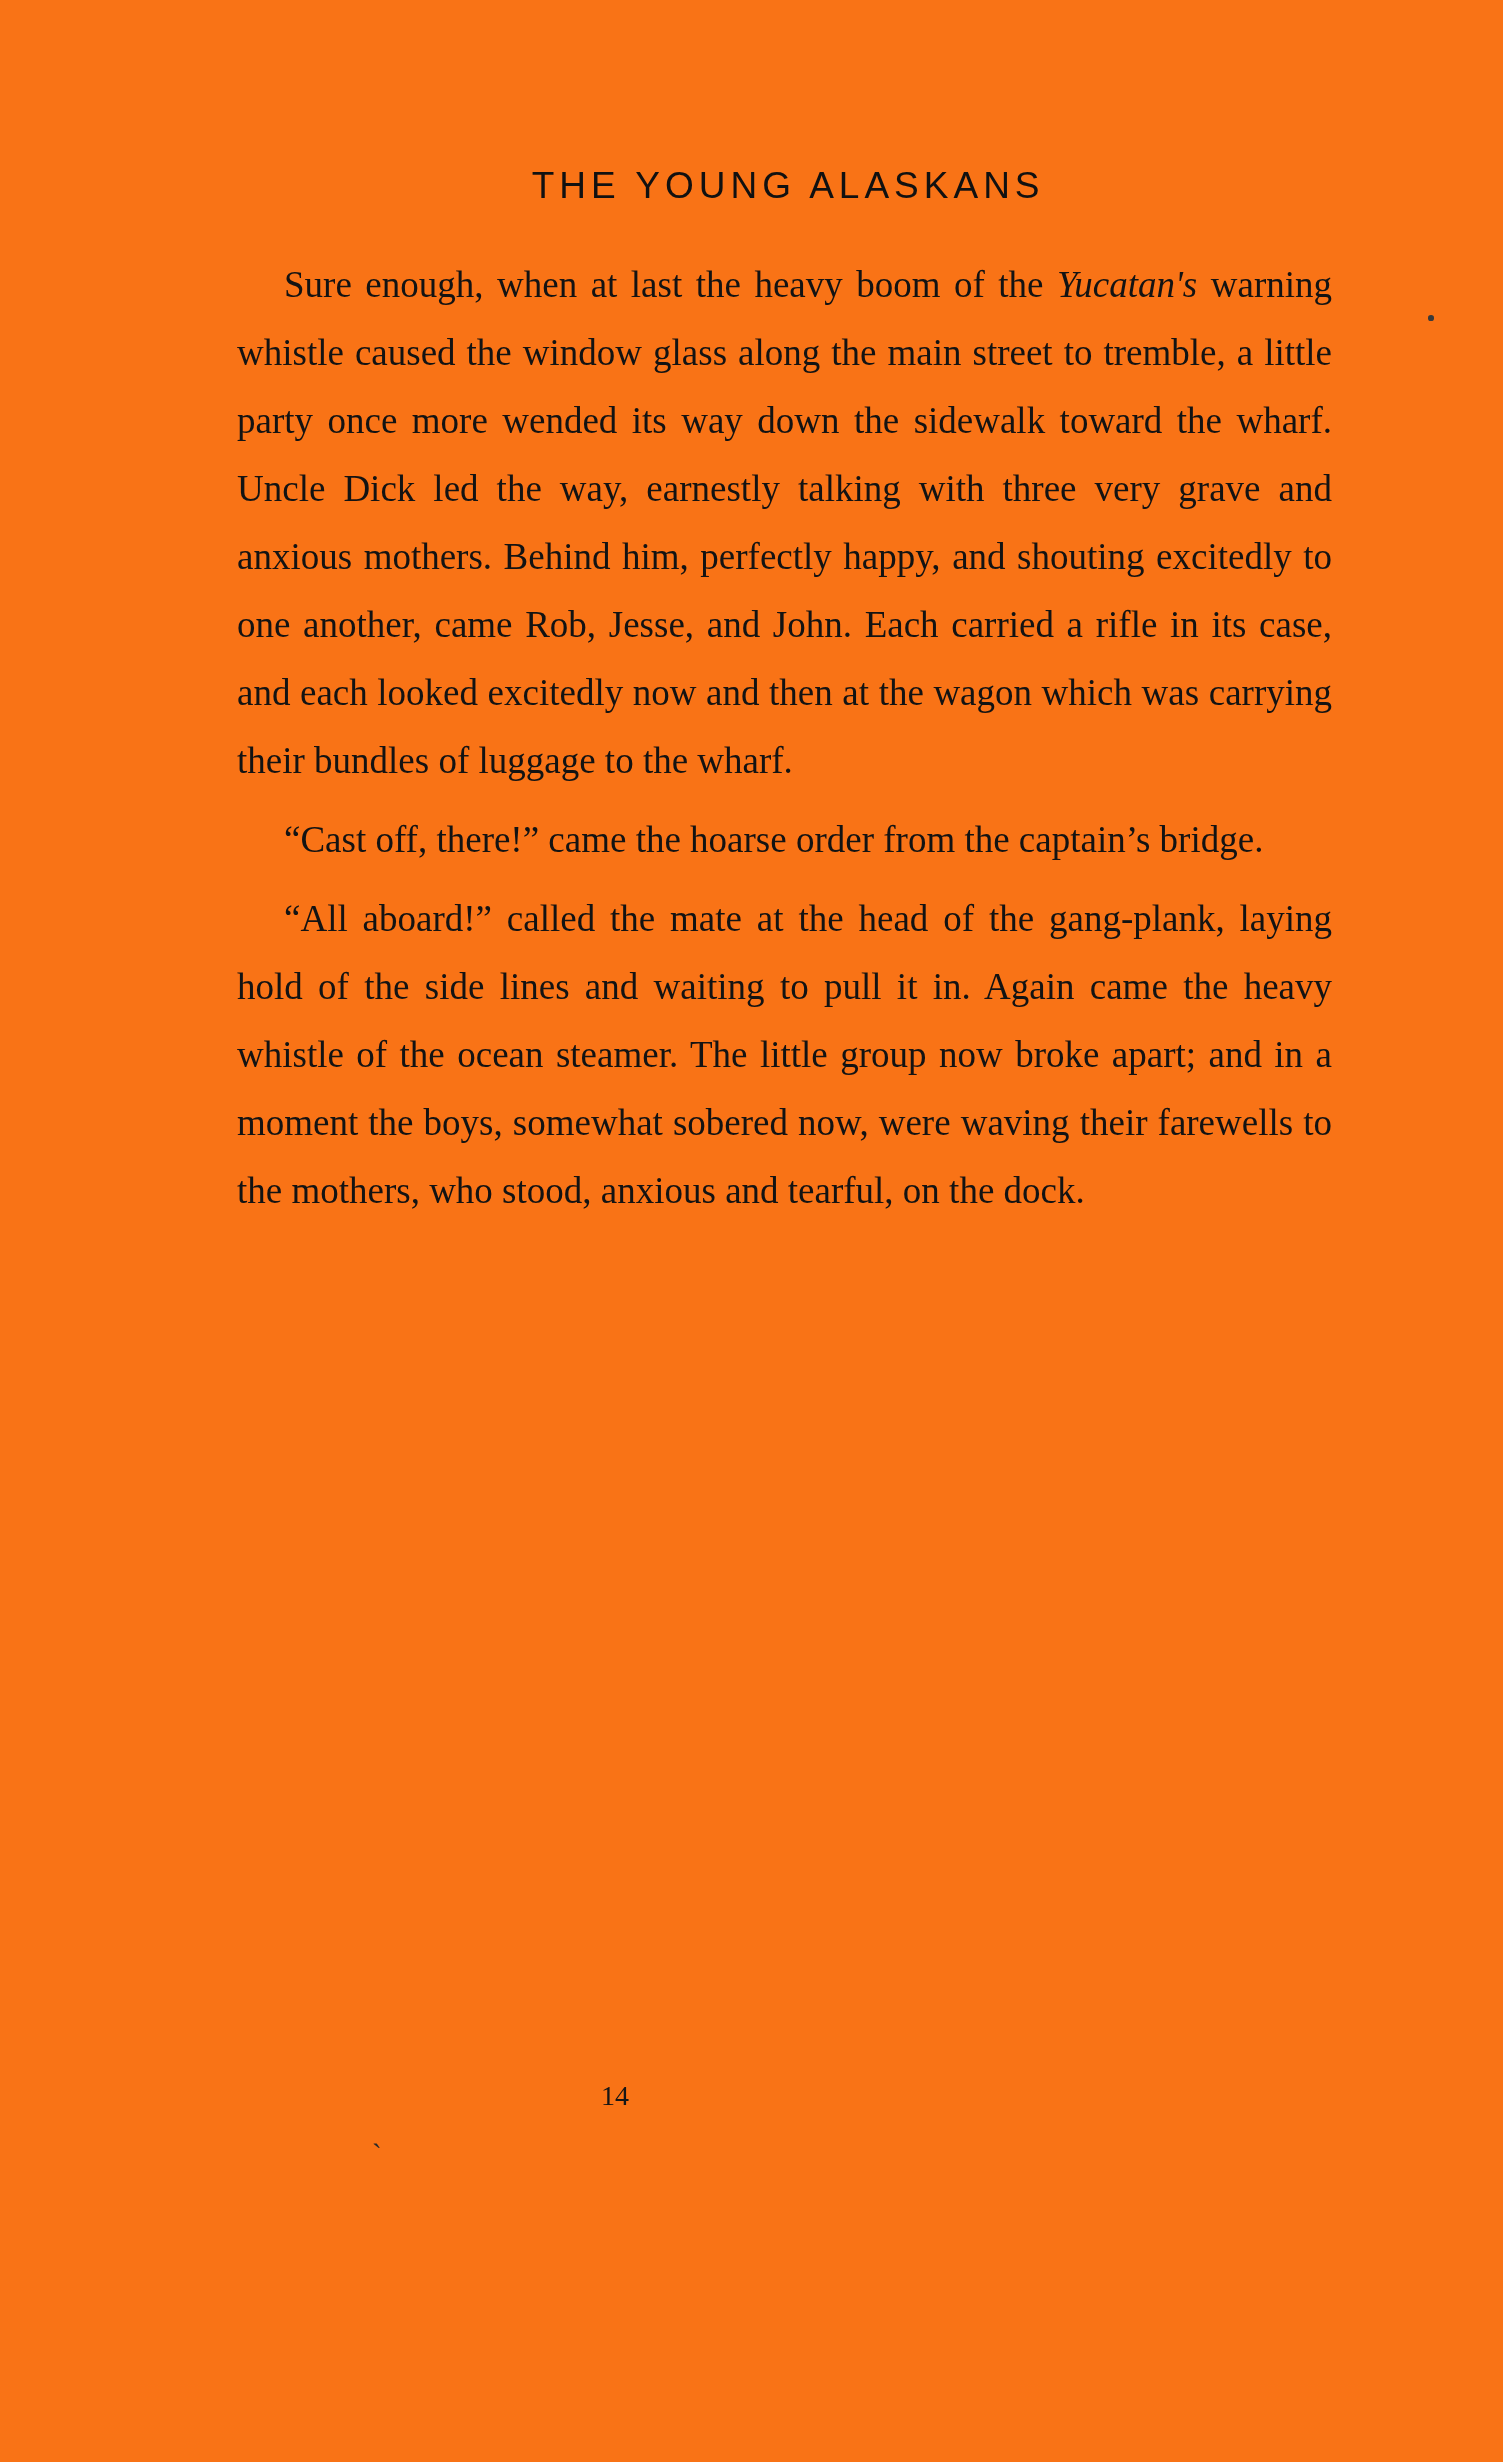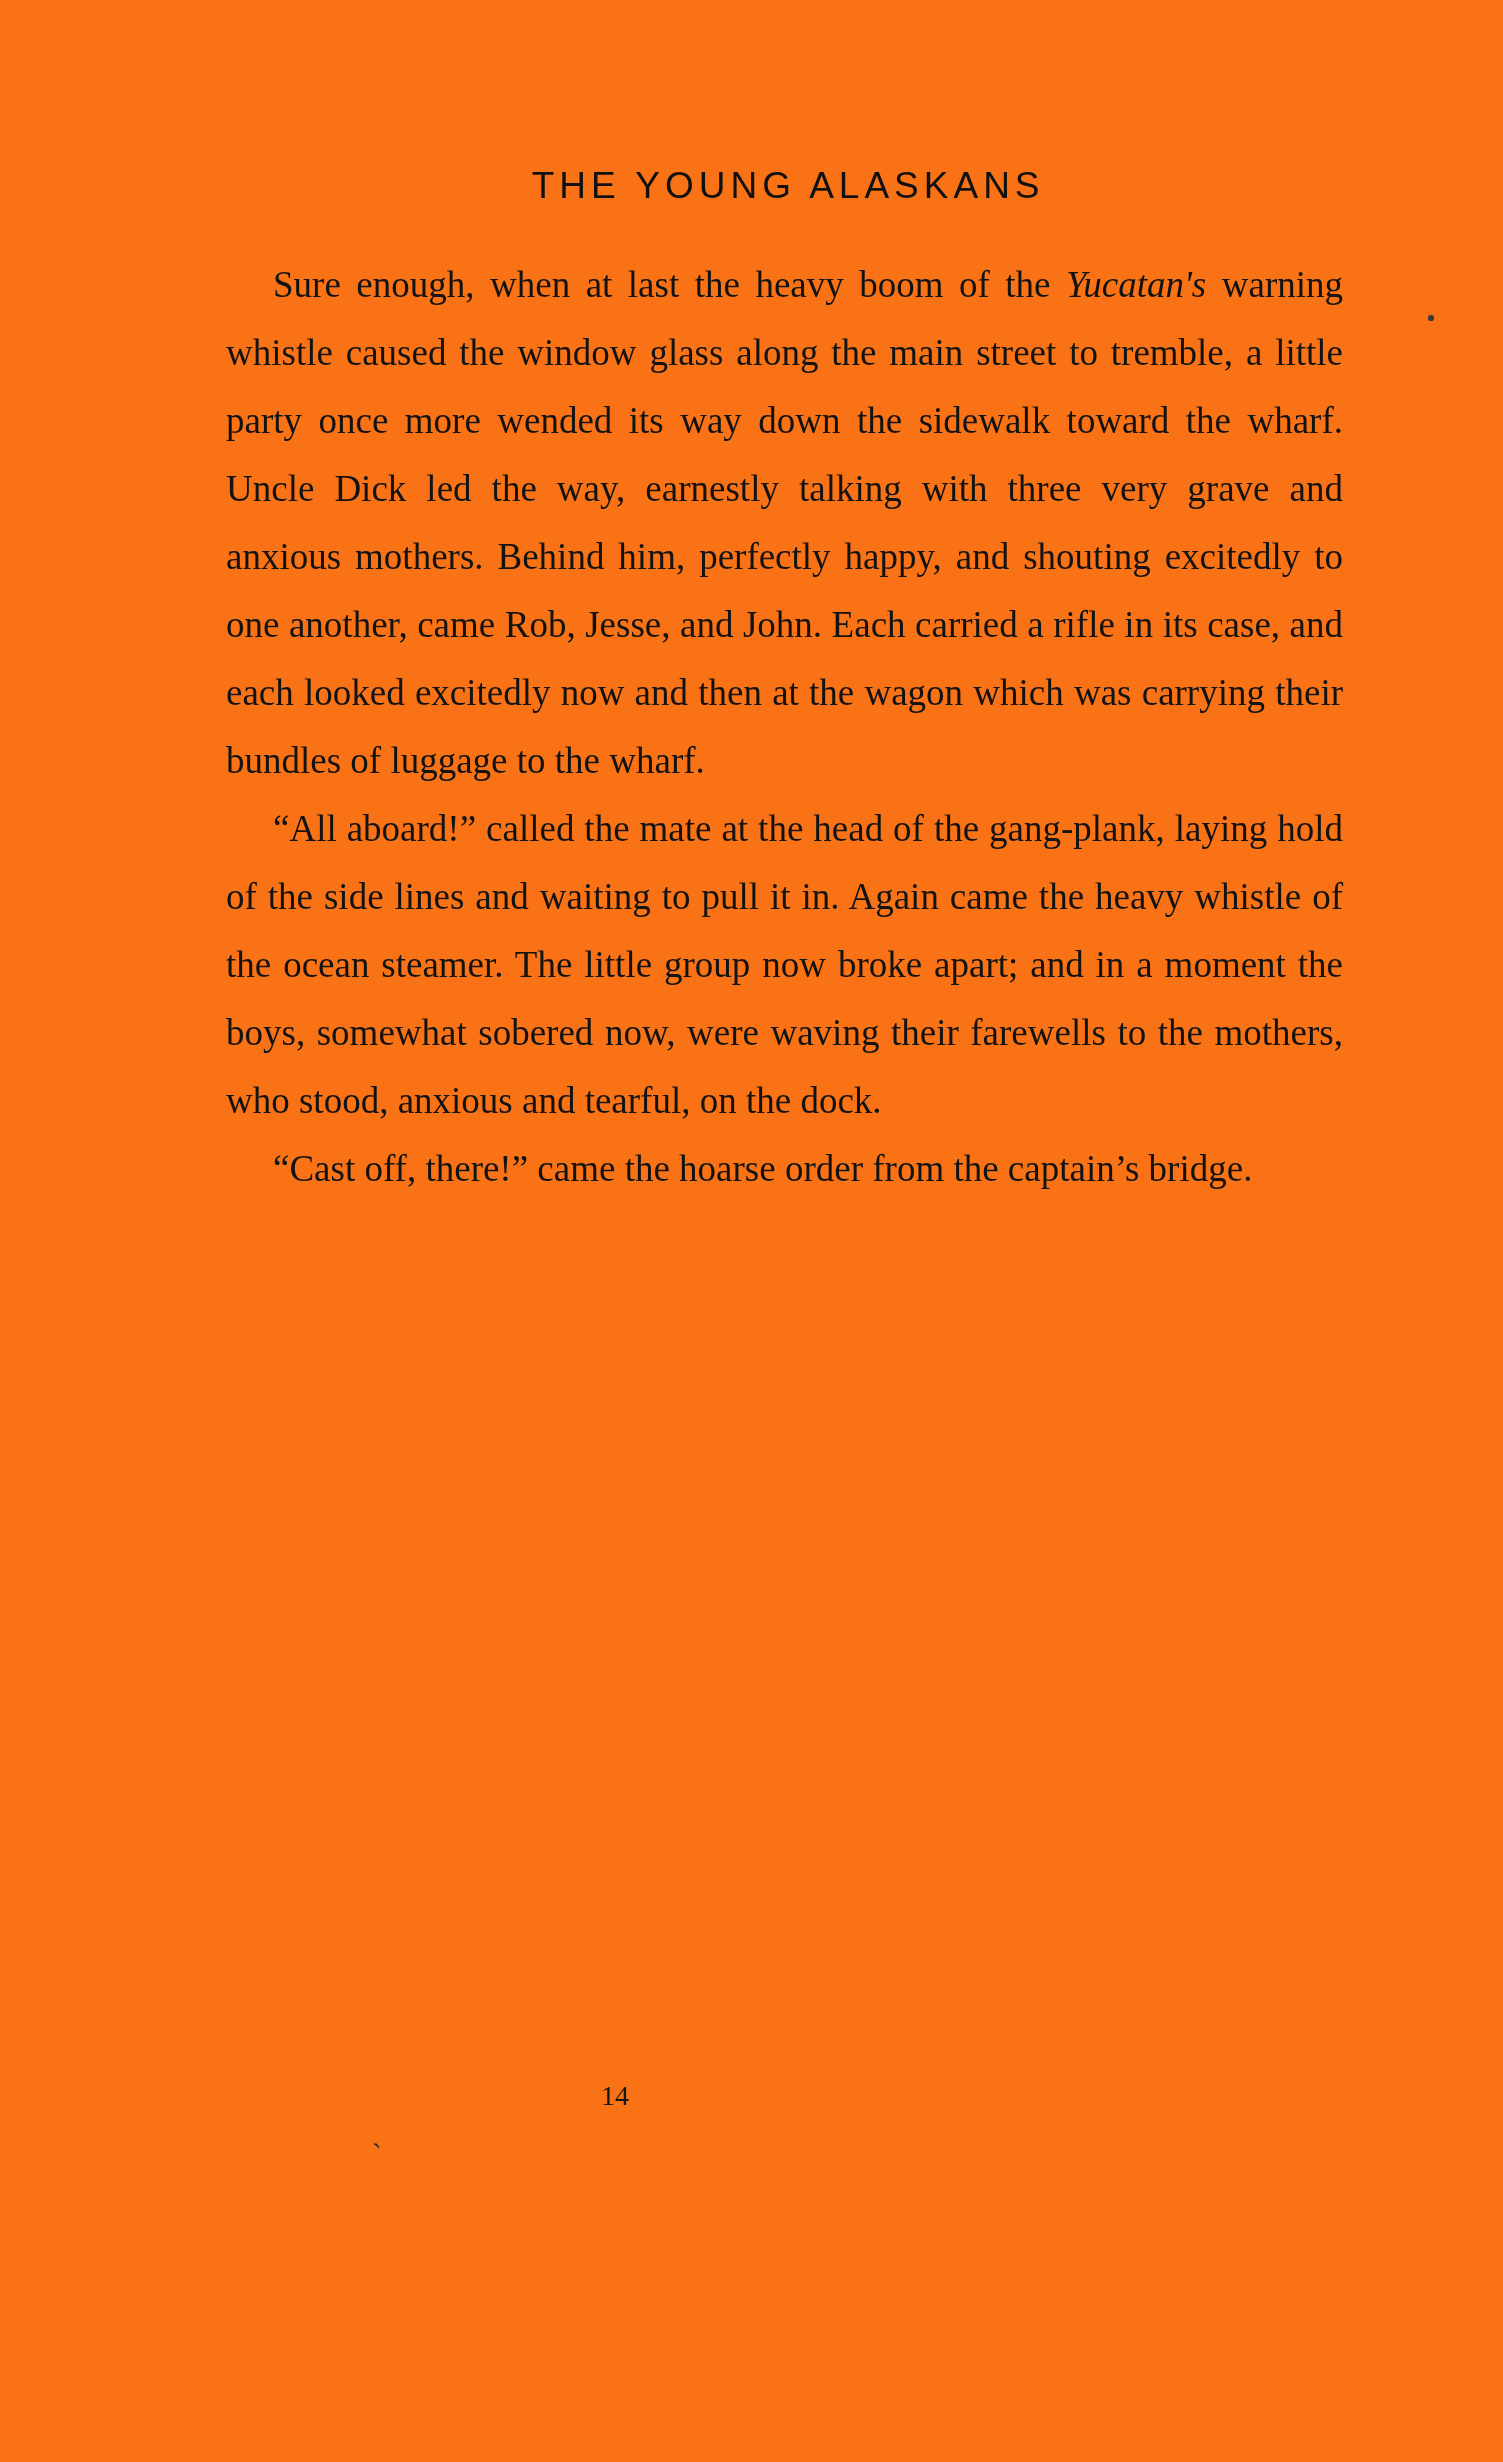--- a/index.html
+++ b/index.html
@@ -39,21 +39,21 @@
     margin: 0 0 44px 0;
     padding-left: 7.2px;
   }
   .body-text {
     font-size: 37px;
     line-height: 68px;
     text-align: justify;
     color: #131313;
   }
   .body-text p {
-    margin: 0;
+    margin: 11px;
     text-indent: 47px;
     text-align: justify;
     text-justify: inter-word;
     font-family: Liberation Serif, serif;
   }
   .body-text p:last-child {
     text-align: justify;
   }
   .body-text i {
     font-style: italic;
@@ -92,23 +92,23 @@
   <div class="stray-dot"></div>
 
   <div class="page-inner">
 
     <h1 class="running-head">THE YOUNG ALASKANS</h1>
 
     <div class="body-text">
 
       <p><span>Sure enough, when at last the heavy boom of the </span><i>Yucatan's</i><span> warning whistle caused the window glass along the main street to tremble, a little party once more wended its way down the sidewalk toward the wharf.  Uncle Dick led the way, earnestly talking with three very grave and anxious mothers.  Behind him, perfectly happy, and shouting excitedly to one another, came Rob, Jesse, and John.  Each carried a rifle in its case, and each looked excitedly now and then at the wagon which was carrying their bundles of luggage to the wharf.</span></p>
 
+      <p>“Cast off, there!” came the hoarse order from the captain’s bridge.</p>
+
       <p>“All aboard!” called the mate at the head of the gang-plank, laying hold of the side lines and waiting to pull it in.  Again came the heavy whistle of the ocean steamer.  The little group now broke apart;  and in a moment the boys, somewhat sobered now, were waving their farewells to the mothers, who stood, anxious and tearful, on the dock.</p>
-
-      <p>“Cast off, there!” came the hoarse order from the captain’s bridge.</p>
 
 
     </div>
   </div>
 
   <div class="folio">14</div>
   <div class="stray-mark">ˋ</div>
 
 </div>
 

